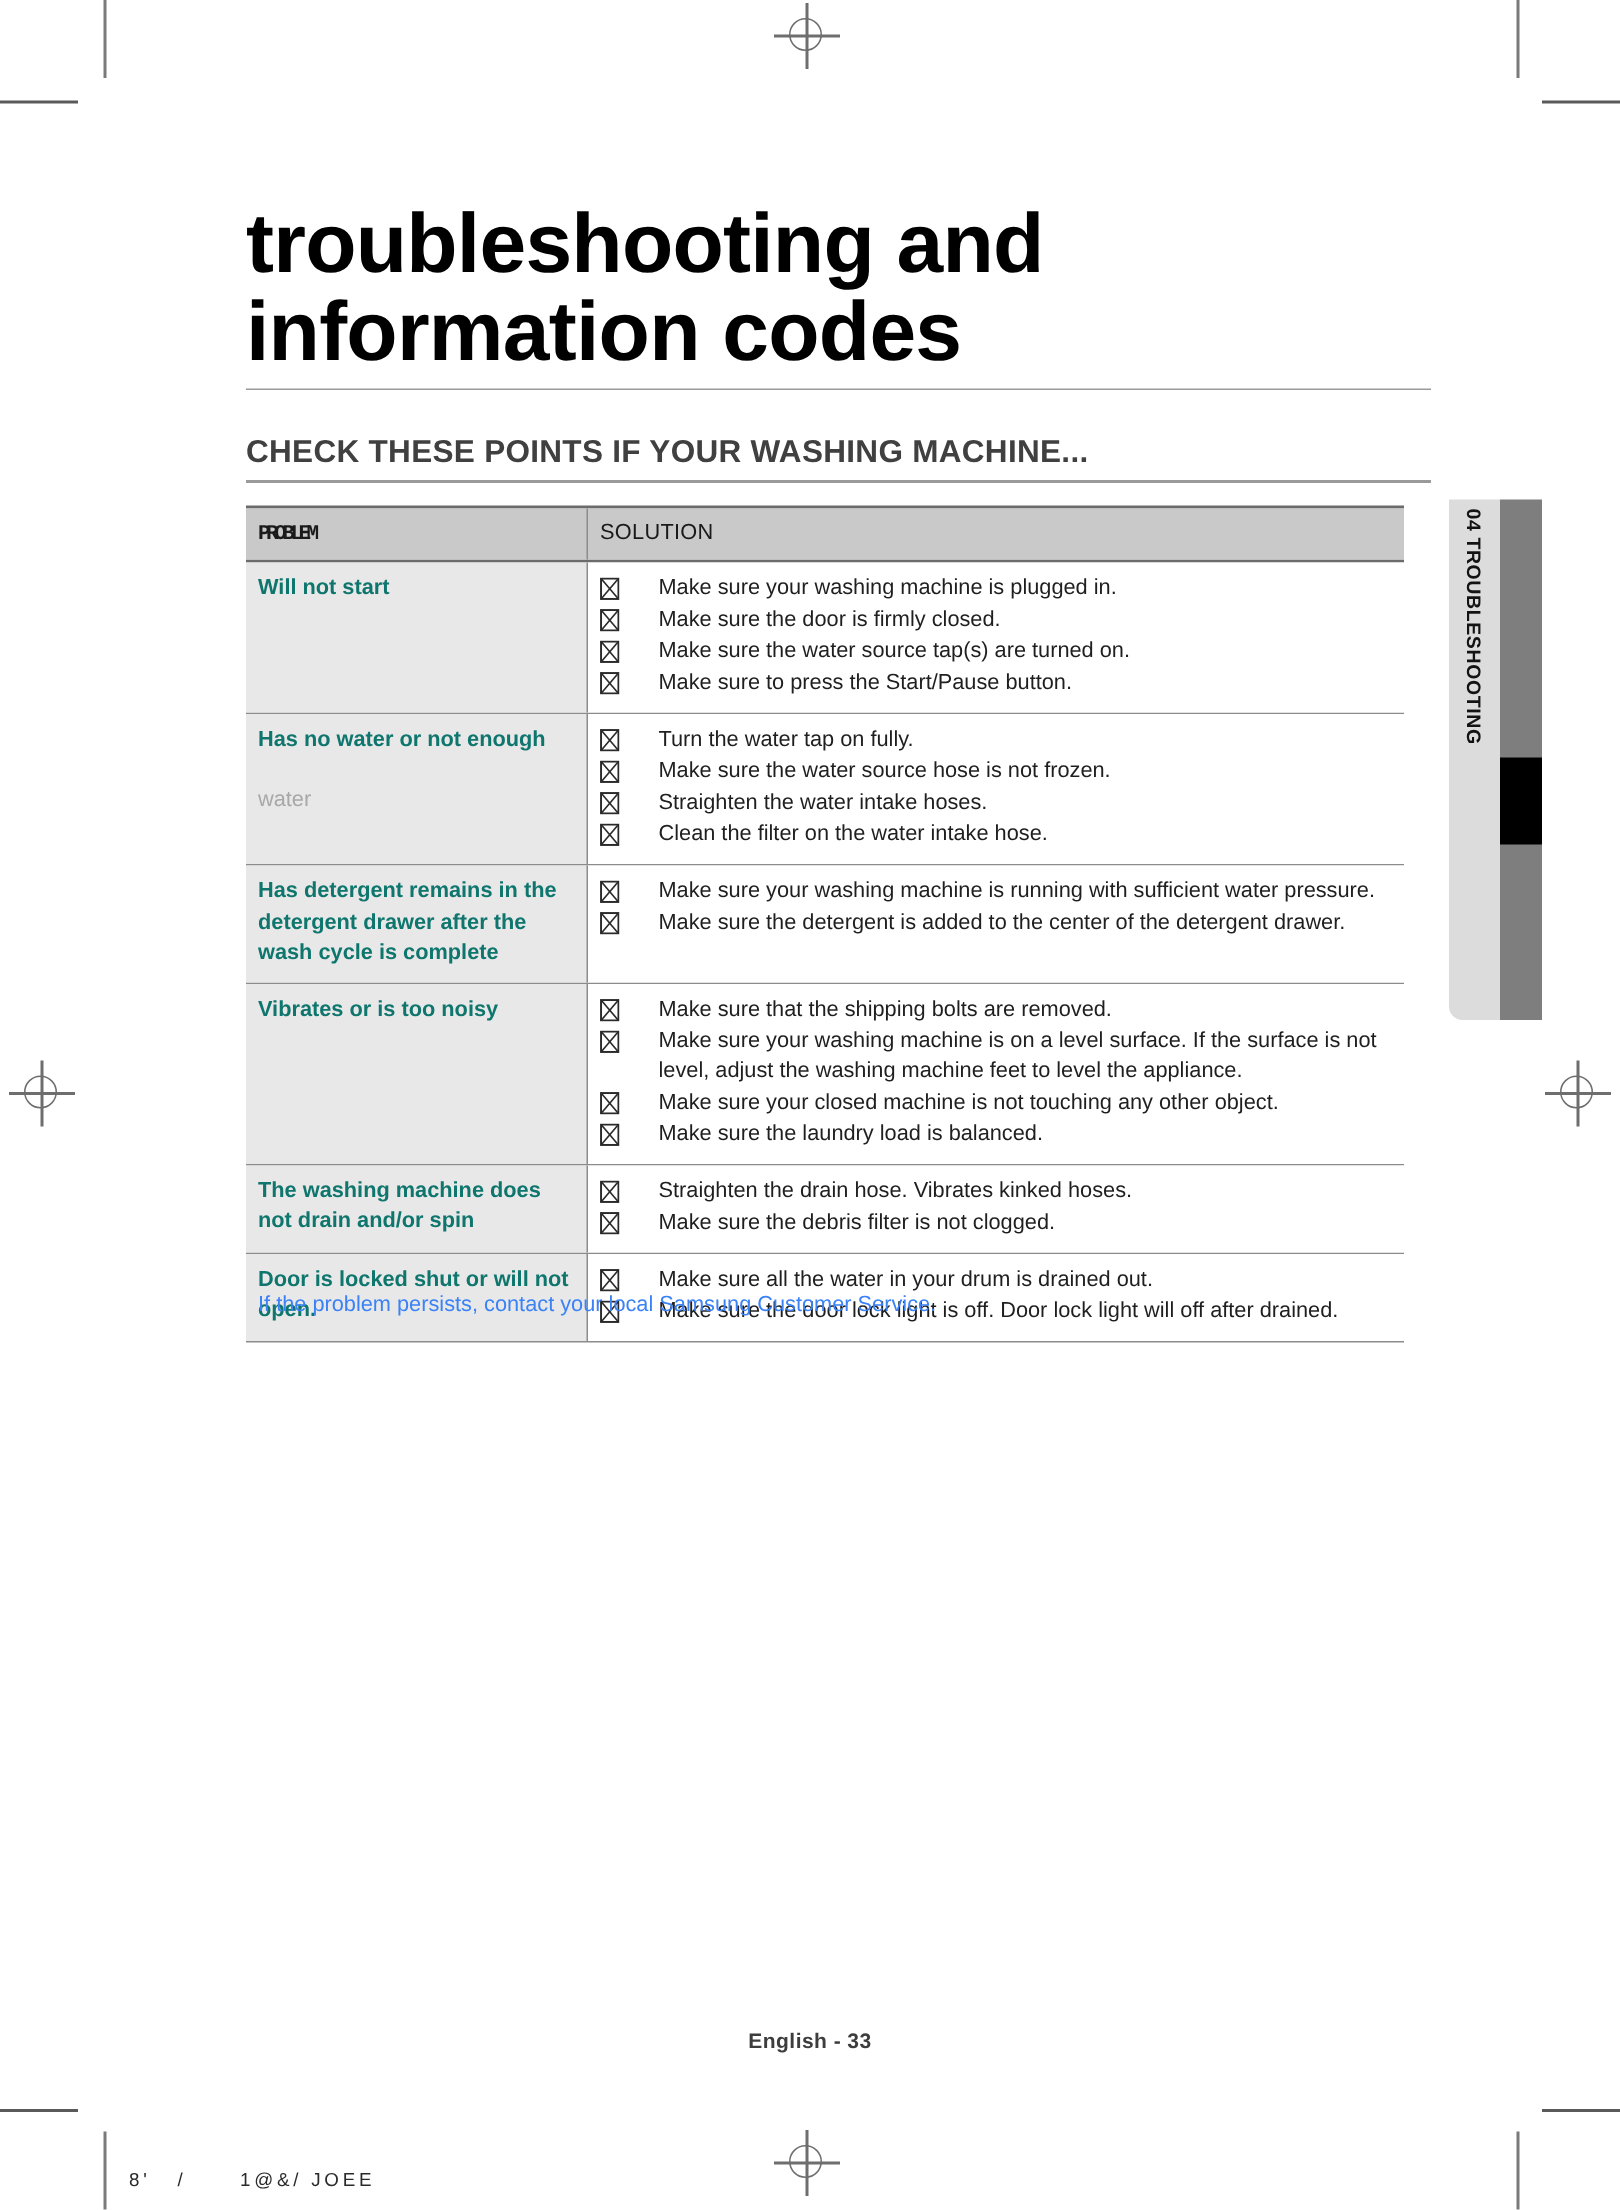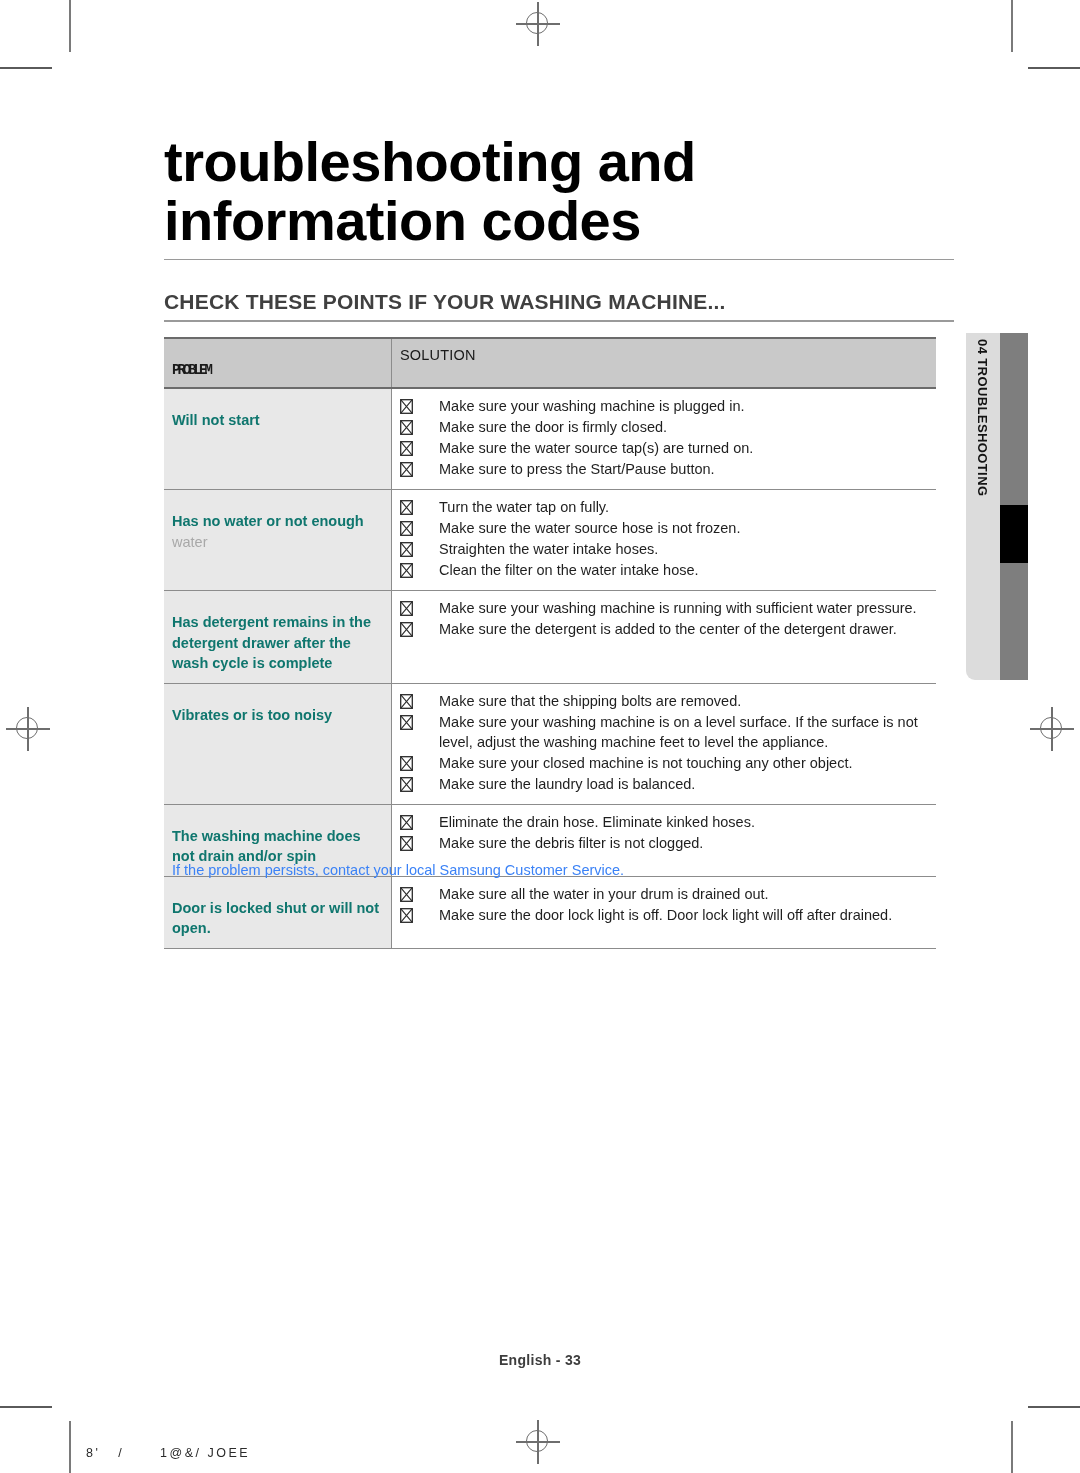--- a/index.html
+++ b/index.html
@@ -115,21 +115,21 @@
     display: flex;
     border-bottom: 1px solid #8c8c8c;
   }
   .tbl-row.header {
     border-bottom: 2px solid #6b6b6b;
   }
   .cell-problem {
     width: 228px;
     flex: 0 0 228px;
     box-sizing: border-box;
-    padding: 21px 6px 9px 8px;
+    padding: 7px 6px 9px 8px;
     background: #e8e8e8;
     border-right: 1px solid #8c8c8c;
   }
   .tbl-row.header .cell-problem,
   .tbl-row.header .cell-solution {
     background: #c9c9c9;
   }
   .cell-solution {
     flex: 1 1 auto;
     box-sizing: border-box;
@@ -154,20 +154,21 @@
     font-size: 14.5px;
     font-weight: bold;
     color: #0f766e;
     line-height: 1.42;
   }
   .prob-sub {
     font-size: 14.5px;
     font-weight: normal;
     color: #a8a8a8;
     line-height: 1.42;
+    margin-top: 19px;
   }
 
   .sol-list {
     margin: 0;
     padding: 0;
     list-style: none;
   }
   .sol-item {
     display: flex;
     align-items: flex-start;
@@ -509,21 +510,21 @@
         <div class="cell-solution">
           <ul class="sol-list">
             <li class="sol-item">
               <span class="sol-bullet">
                 <svg width="13" height="15" viewBox="0 0 13 15">
                   <rect x="0.7" y="0.7" width="11.6" height="13.6" fill="none" stroke="#2a2a2a" stroke-width="1.3"></rect>
                   <line x1="0.7" y1="0.7" x2="12.3" y2="14.3" stroke="#2a2a2a" stroke-width="1.1"></line>
                   <line x1="12.3" y1="0.7" x2="0.7" y2="14.3" stroke="#2a2a2a" stroke-width="1.1"></line>
                 </svg>
               </span>
-              <span class="sol-text">Eliminate the drain hose. Eliminate kinked hoses.</span>
+              <span class="sol-text">Straighten the drain hose. Vibrates kinked hoses.</span>
             </li>
             <li class="sol-item">
               <span class="sol-bullet">
                 <svg width="13" height="15" viewBox="0 0 13 15">
                   <rect x="0.7" y="0.7" width="11.6" height="13.6" fill="none" stroke="#2a2a2a" stroke-width="1.3"></rect>
                   <line x1="0.7" y1="0.7" x2="12.3" y2="14.3" stroke="#2a2a2a" stroke-width="1.1"></line>
                   <line x1="12.3" y1="0.7" x2="0.7" y2="14.3" stroke="#2a2a2a" stroke-width="1.1"></line>
                 </svg>
               </span>
               <span class="sol-text">Make sure the debris filter is not clogged.</span>

